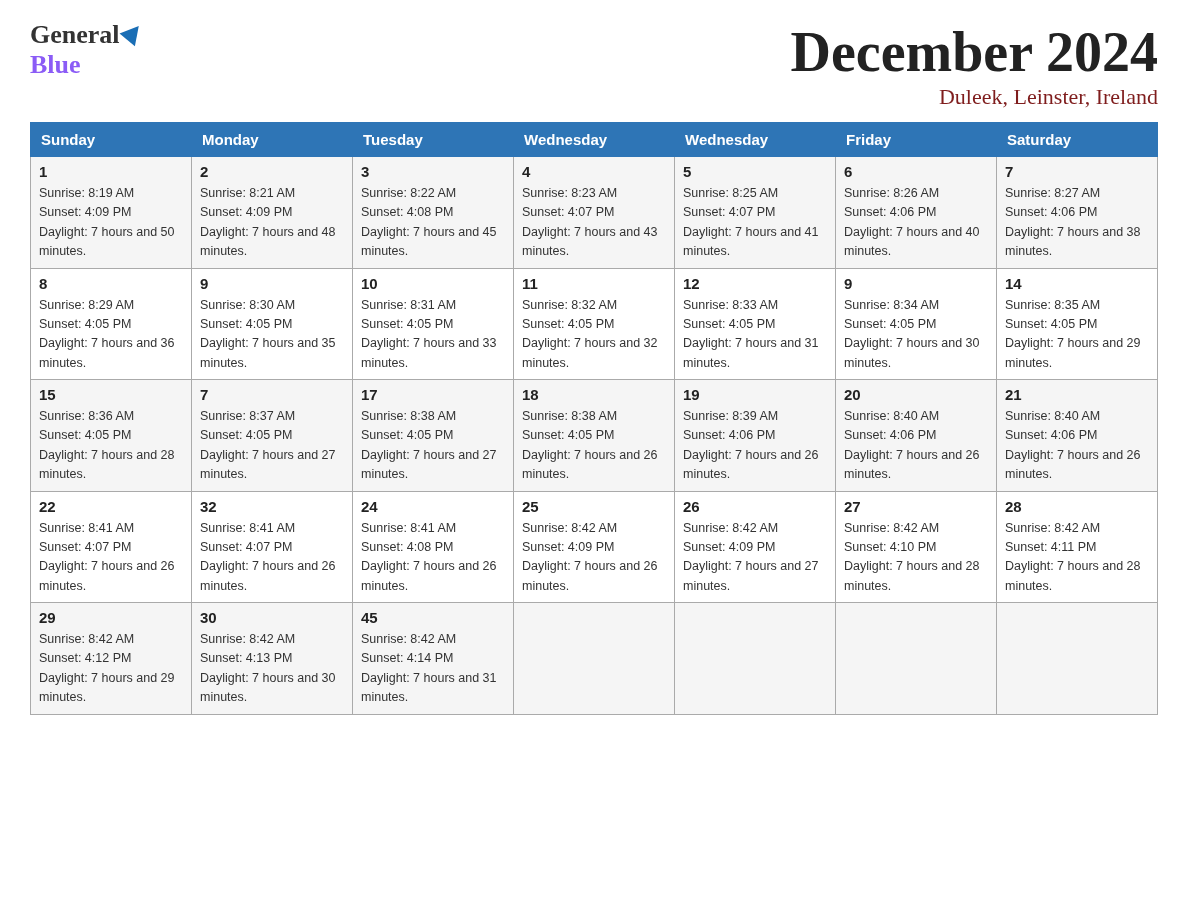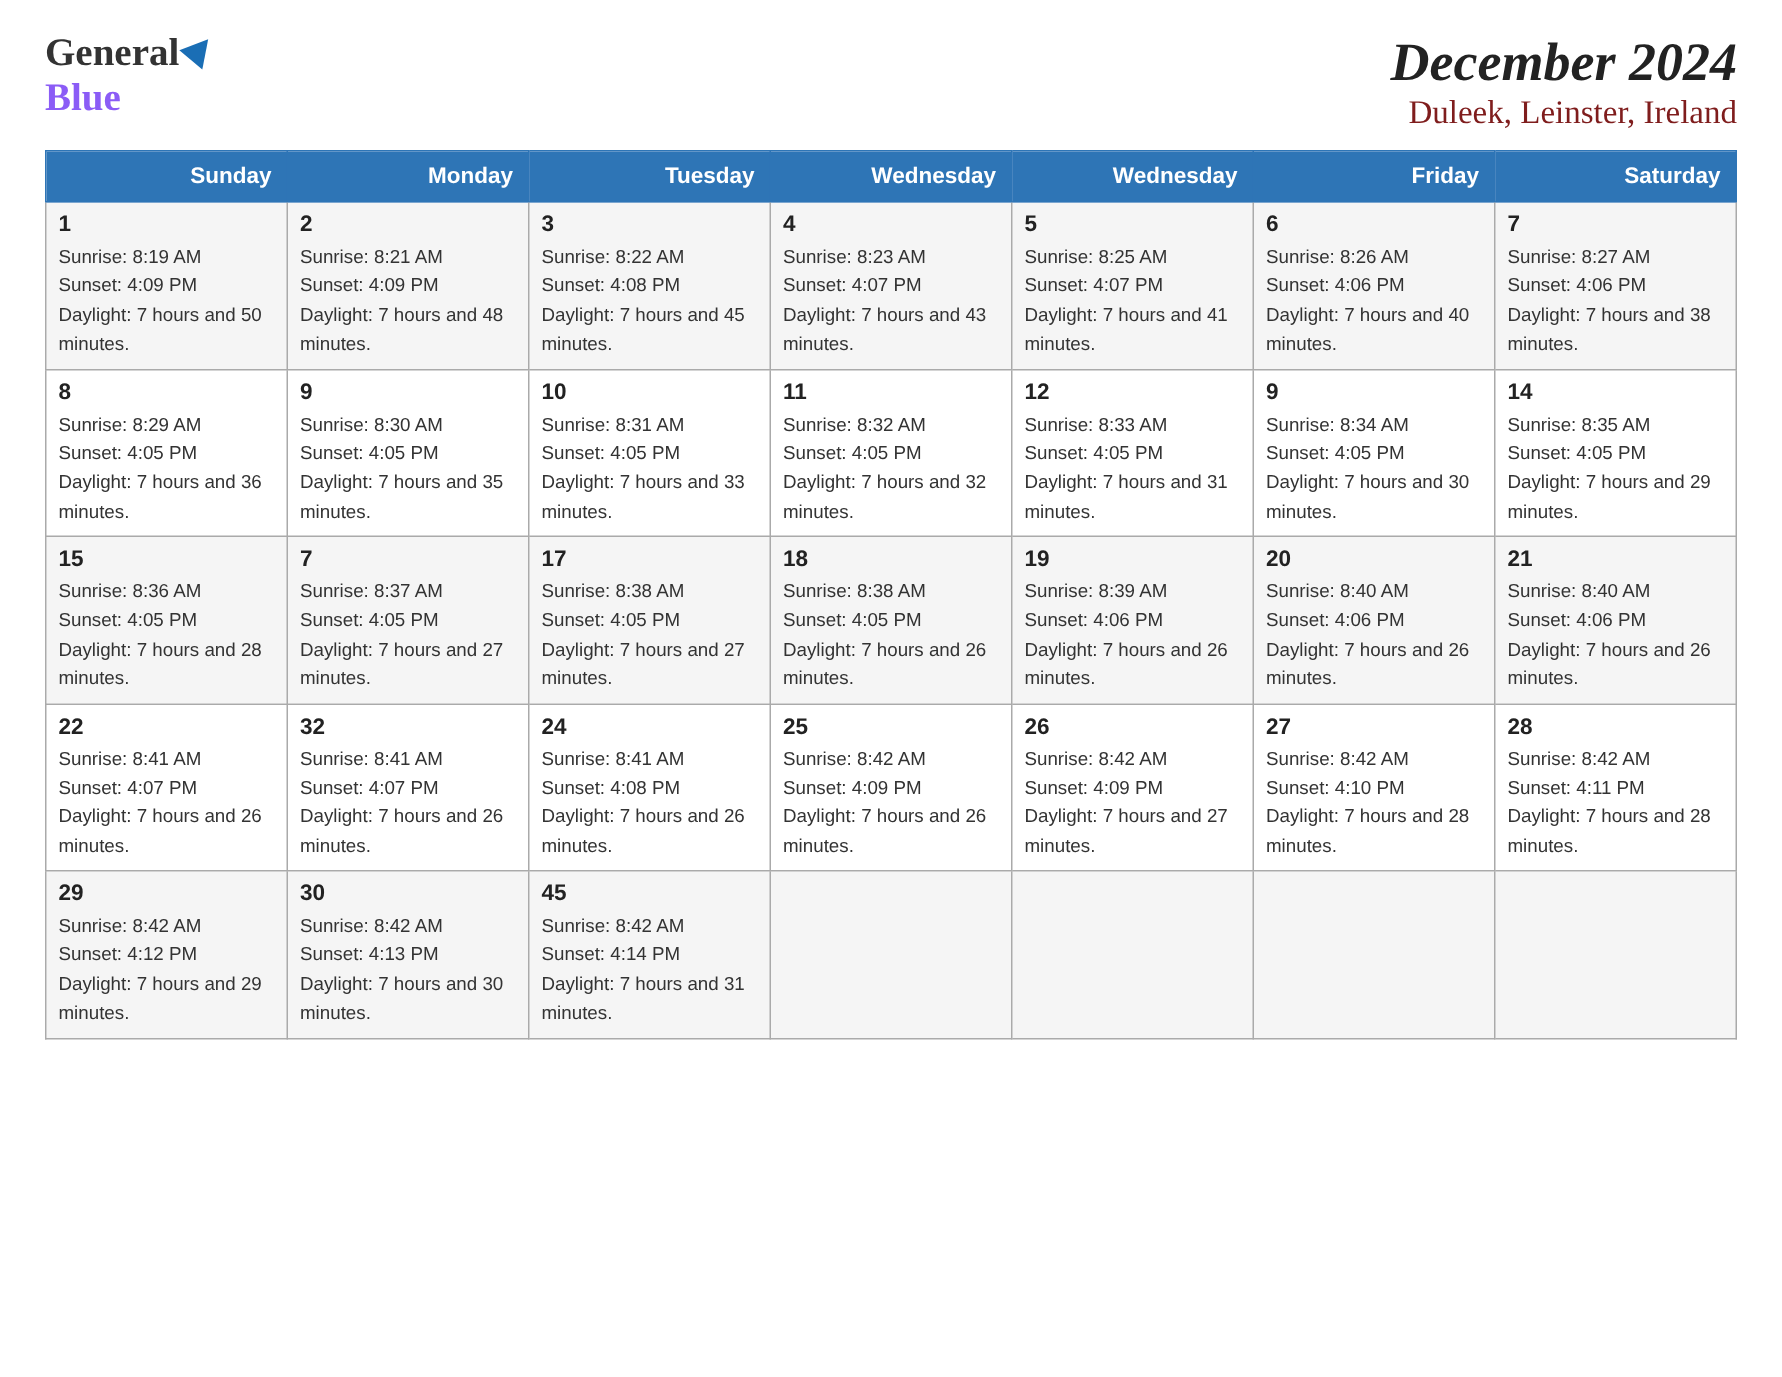--- a/index.html
+++ b/index.html
@@ -48,45 +48,44 @@
       border-right: 10px solid transparent;
       border-bottom: 18px solid #1a6eb5;
       margin-left: 3px;
       margin-bottom: 4px;
       transform: rotate(40deg);
     }
     .title-block {
       text-align: right;
     }
     .month-title {
-      font-size: 36px;
+      font-size: 56px;
       font-weight: bold;
       color: #222;
       font-family: Georgia, serif;
-      font-style: italic;
     }
     .location-title {
       font-size: 22px;
       color: #7f1d1d;
       font-family: Georgia, serif;
     }
     table {
       width: 100%;
       border-collapse: collapse;
       margin-top: 8px;
     }
     thead tr {
       background-color: #2e75b6;
     }
     thead th {
       color: #fff;
       font-size: 15px;
       font-weight: bold;
       padding: 8px 10px;
-      text-align: right;
+      text-align: left;
       border: 1px solid #2e75b6;
       margin-top: 40px;
     }
     tbody tr {
       vertical-align: top;
     }
     tbody td {
       border: 1px solid #aaa;
       padding: 6px 8px;
       font-size: 13px;

